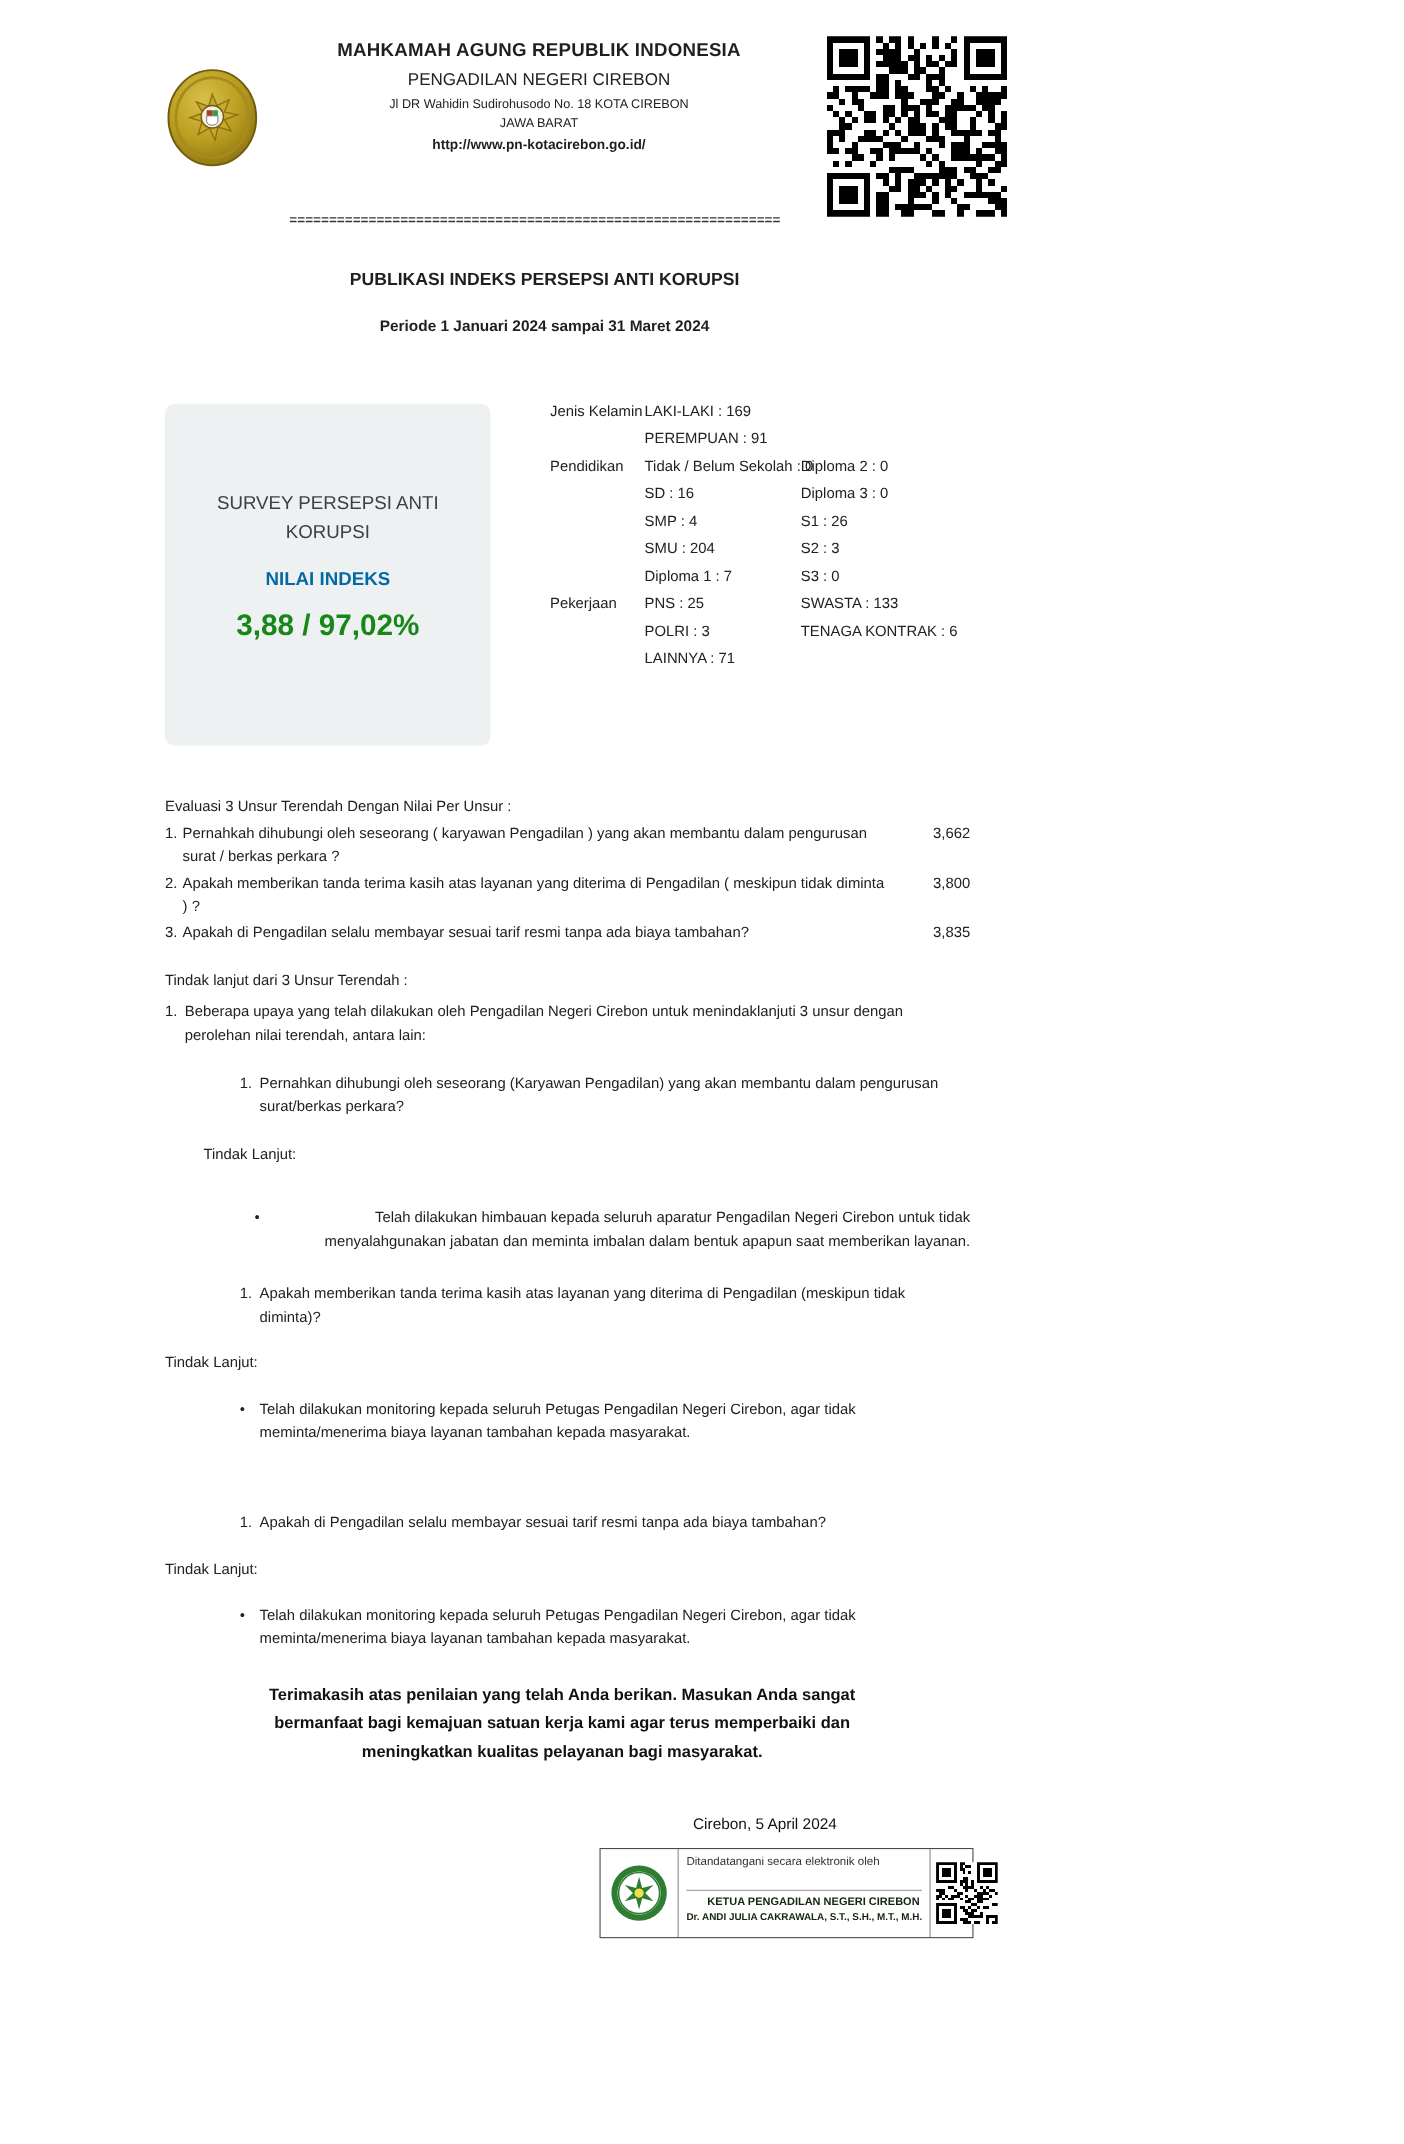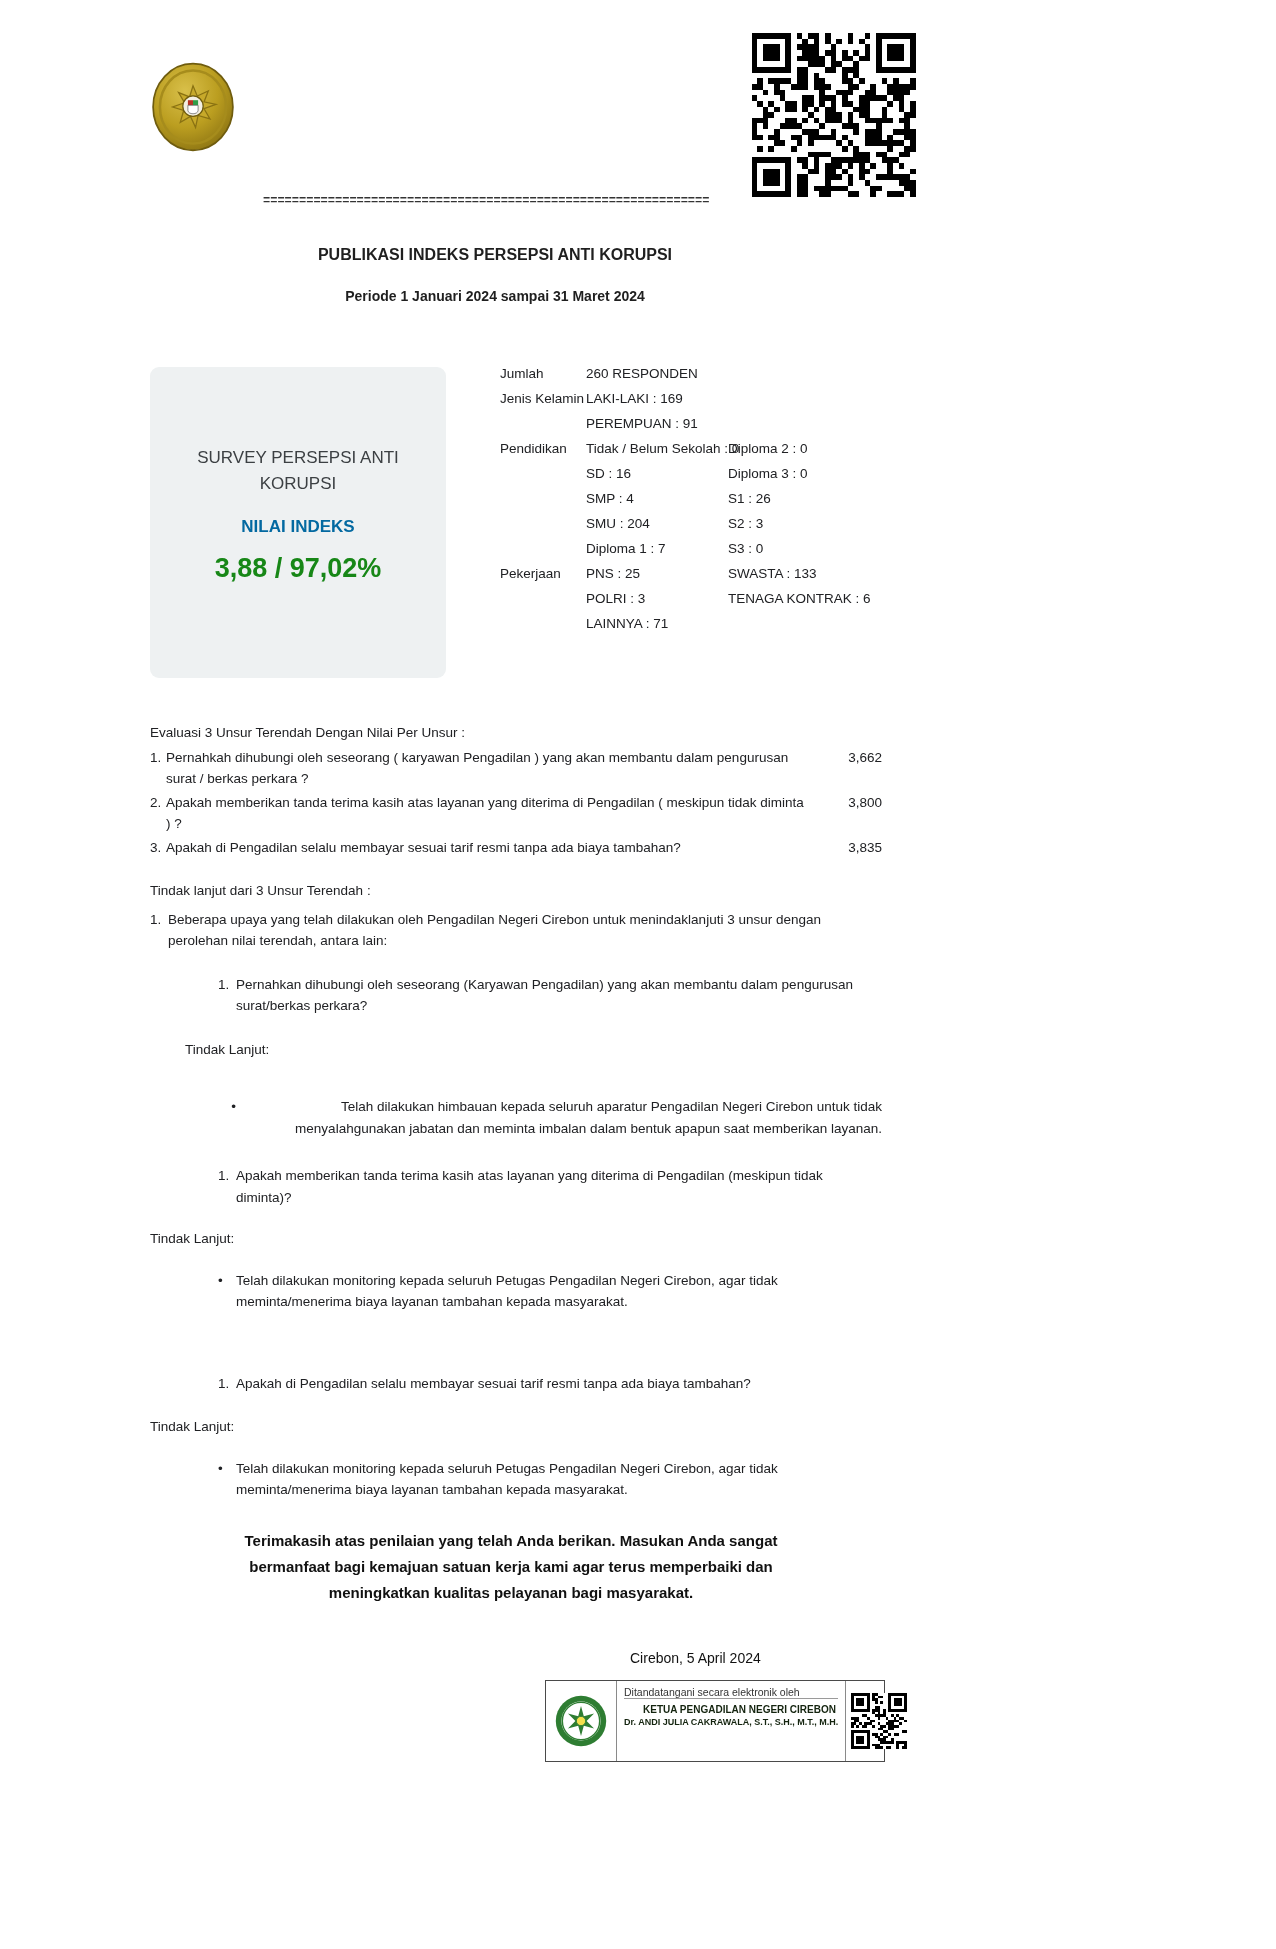--- a/index.html
+++ b/index.html
@@ -60,21 +60,21 @@
   .bw{max-width:664px;}
 
   
   .closing{left:226px;top:1528px;width:570px;text-align:center;font-size:15px;font-weight:bold;line-height:26px;color:#111;}
   .place-date{left:630px;top:1650px;width:200px;font-size:14px;color:#111;}
 
   
   .sigbox{left:545px;top:1680px;width:340px;height:82px;border:1px solid #4a4a4a;display:flex;background:#fff;box-sizing:border-box;}
   .sig-seal{width:70px;flex:none;border-right:1px solid #8a8a8a;display:flex;align-items:center;justify-content:center;}
   .sig-text{flex:1;padding:5px 7px 4px;box-sizing:border-box;}
-  .sig-note{font-size:10.5px;color:#333;border-bottom:1px solid #9a9a9a;padding-bottom:0;}
+  .sig-note{font-size:10.5px;color:#333;border-bottom:1px solid #9a9a9a;padding-bottom:20px;}
   .sig-title{font-size:10px;font-weight:bold;margin-top:5px;color:#14240f;padding-left:19px;}
   .sig-name{font-size:9px;font-weight:bold;margin-top:2px;color:#14240f;white-space:nowrap;}
   .sig-qrcell{width:66px;flex:none;border-left:1px solid #8a8a8a;display:flex;align-items:center;justify-content:center;}
 </style>
 </head>
 <body>
 
 <div class="page">
 
   <div class="logo abs">
@@ -89,20 +89,27 @@
       <ellipse cx="50" cy="53" rx="47" ry="51" fill="url(#gold)" stroke="#6f5c0e" stroke-width="2"></ellipse>
       <ellipse cx="50" cy="53" rx="39" ry="43" fill="none" stroke="#a68c1c" stroke-width="3"></ellipse>
       <path d="M50 28 L55 40 L68 34 L63 47 L77 50 L63 55 L70 67 L56 63 L53 77 L47 64 L35 71 L39 57 L26 53 L40 48 L33 36 L46 41 Z" fill="#c7a92a" stroke="#8a7212" stroke-width="1.5"></path>
       <circle cx="50" cy="52" r="12" fill="#f3efe2" stroke="#6f5c0e" stroke-width="1.5"></circle>
       <rect x="44" y="45" width="6" height="6" fill="#b93325"></rect>
       <rect x="50" y="45" width="6" height="6" fill="#2f9e48"></rect>
       <path d="M44 51 h12 v6 a6 4 0 0 1 -12 0 Z" fill="#ffffff" stroke="#555" stroke-width="0.8"></path>
     </svg>
   </div>
 
+  <div class="header abs">
+    <div class="org">MAHKAMAH AGUNG REPUBLIK INDONESIA</div>
+    <div class="court">PENGADILAN NEGERI CIREBON</div>
+    <div class="addr">Jl DR Wahidin Sudirohusodo No. 18 KOTA CIREBON</div>
+    <div class="prov">JAWA BARAT</div>
+    <div class="web">http://www.pn-kotacirebon.go.id/</div>
+  </div>
 
   <div class="qr-top abs"><svg viewBox="0 0 29 29" width="100%" height="100%" shape-rendering="crispEdges" fill="#000">
         <rect width="29" height="29" fill="#fff"></rect>
         <rect x="8" y="0" width="1" height="1"></rect>
         <rect x="10" y="0" width="1" height="1"></rect>
         <rect x="11" y="0" width="1" height="1"></rect>
         <rect x="13" y="0" width="1" height="1"></rect>
         <rect x="17" y="0" width="1" height="1"></rect>
         <rect x="20" y="0" width="1" height="1"></rect>
         <rect x="9" y="1" width="1" height="1"></rect>
@@ -442,25 +449,20 @@
   <div class="subtitle abs">Periode 1 Januari 2024 sampai 31 Maret 2024</div>
 
   <div class="card abs">
     <div class="card-survey">SURVEY PERSEPSI ANTI KORUPSI</div>
     <div class="card-label">NILAI INDEKS</div>
     <div class="card-value">3,88 / 97,02%</div>
   </div>
 
   <div class="stats abs">
     <div class="srow">
-        <span class="sl">Jumlah</span>
-        <span class="sc1">260 RESPONDEN</span>
-        <span class="sc2"></span>
-      </div>
-    <div class="srow">
         <span class="sl">Jenis Kelamin</span>
         <span class="sc1">LAKI-LAKI : 169</span>
         <span class="sc2"></span>
       </div>
     <div class="srow">
         <span class="sl"></span>
         <span class="sc1">PEREMPUAN : 91</span>
         <span class="sc2"></span>
       </div>
     <div class="srow">

